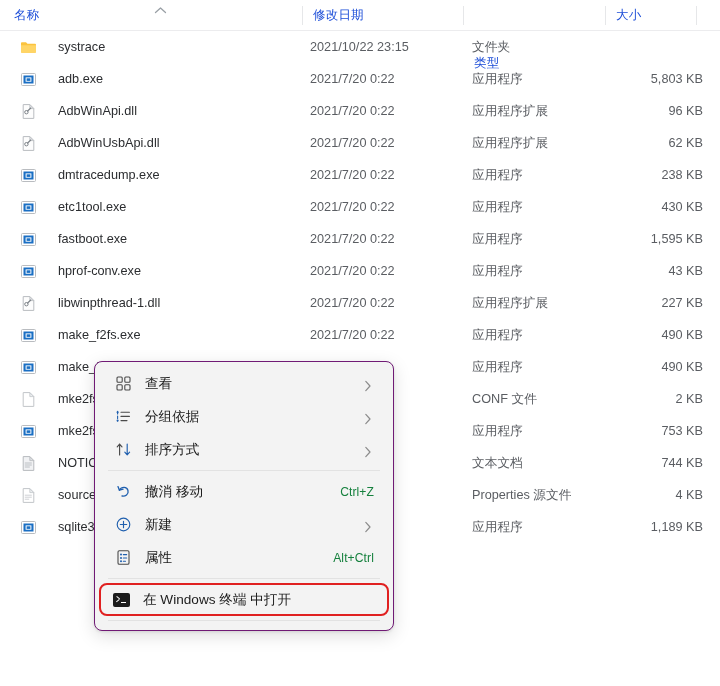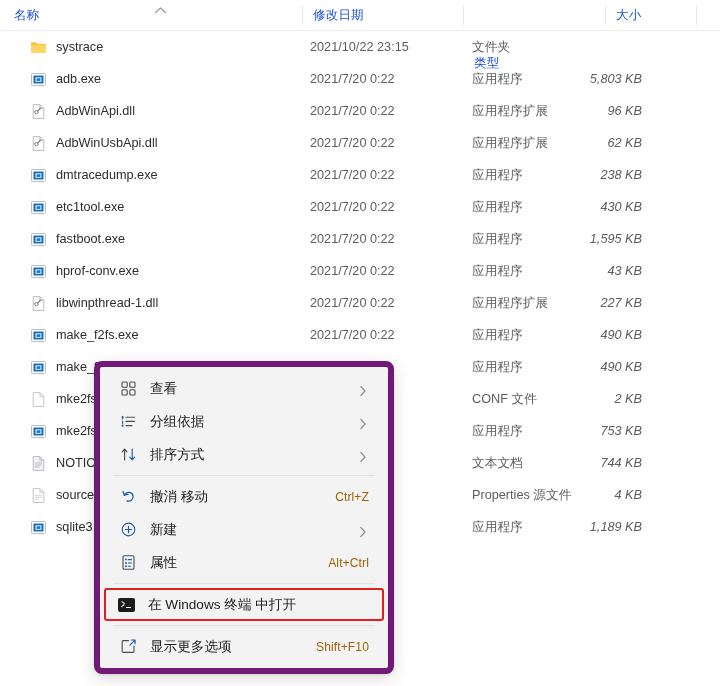--- a/index.html
+++ b/index.html
@@ -36,52 +36,52 @@
   
   .list { position:absolute; left:0; top:31px; width:720px; }
   .row {
     position:relative; height:32px; width:720px;
   }
   .cell {
     position:absolute; top:0; height:32px;
     display:flex; align-items:center;
     font-size:12.7px; color:#5a5d62; white-space:nowrap; overflow:hidden;
   }
-  .c-name { left:30px; width:282px; color:#2b2d30; }
+  .c-name { left:20px; width:282px; color:#2b2d30;gap:12px; }
   .c-date { left:310px; width:150px; }
   .c-type { left:472px; width:128px; }
-  .c-size { left:528px; width:132px; justify-content:flex-end; padding-right:18px;font-style:italic; }
+  .c-size { left:589px; width:132px; justify-content:flex-end; padding-right:18px; }
 
   .ficon { width:17px; height:17px; margin-right:9px; flex:0 0 auto; position:relative; }
   .ficon svg { display:block; }
   .fname { overflow:hidden; text-overflow:clip; white-space:nowrap; }
 
   
   .ctx {
     position:absolute; left:94px; top:361px; width:300px;
     background:#f3f3f3;
-    border:6px solid #701a75;
+    border:1px solid #701a75;
     border-radius:8px;
     box-shadow: 0 5px 18px rgba(0,0,0,.13), 0 1px 3px rgba(0,0,0,.10);
     padding:5px 4px;
   }
   .mi {
     position:relative; height:33px; margin:0 2px; border-radius:4px;
     display:flex; align-items:center;
     cursor:default;
   }
   .mi .mico { width:22px; margin-left:11px; margin-right:11px; flex:0 0 auto; display:flex; align-items:center; justify-content:center; }
   .mi .mlabel { font-size:13.6px; color:#1b1b1b; white-space:nowrap; }
-  .mi .macc { position:absolute; right:13px; font-size:12.1px; color:#a16207; letter-spacing:.1px; }
+  .mi .macc { position:absolute; right:13px; font-size:12.1px; color:#15803d; letter-spacing:.1px; }
   .mi .mchev { position:absolute; right:15px; width:8px; height:12px; }
   .msep { height:1px; background:#e2e2e2; margin:4px 9px; }
 
   .mi-highlight {
     border:2px solid #e02020;
-    border-radius:3px;
+    border-radius:8px;
     margin:0 0px;
     height:33px;
     text-align:center;
   }
   .mi-highlight .mico { margin-left:9px; }
 
   
   .term {
     width:17px; height:14px; background:#1b1b1b; border-radius:2px;
     position:relative;
@@ -461,25 +461,15 @@
       <div class="msep"></div>
       <div class="mi mi-highlight" style="border-color: rgb(224, 32, 32);">
         <span class="mico">
           <span class="term">
             <span class="term-u"></span>
           </span>
         </span>
         <span class="mlabel">在 Windows 终端 中打开</span>
       </div>
       <div class="msep"></div>
-      <div class="mi">
-        <span class="mico">
-          <svg width="17" height="17" viewBox="0 0 17 17">
-            <path d="M8.6 2.6H3.1a.9.9 0 0 0-.9.9v10a.9.9 0 0 0 .9.9h10a.9.9 0 0 0 .9-.9V8.4" fill="none" stroke="#4a4a4a" stroke-width="1.1" stroke-linecap="round"></path>
-            <path d="M9.9 7.2 15 2.2M11.4 2h3.7v3.7" fill="none" stroke="#1f5fae" stroke-width="1.15" stroke-linecap="round" stroke-linejoin="round"></path>
-          </svg>
-        </span>
-        <span class="mlabel">显示更多选项</span>
-        <span class="macc">Shift+F10</span>
-      </div>
     </div>
 
 </div>
 
 </body></html>

